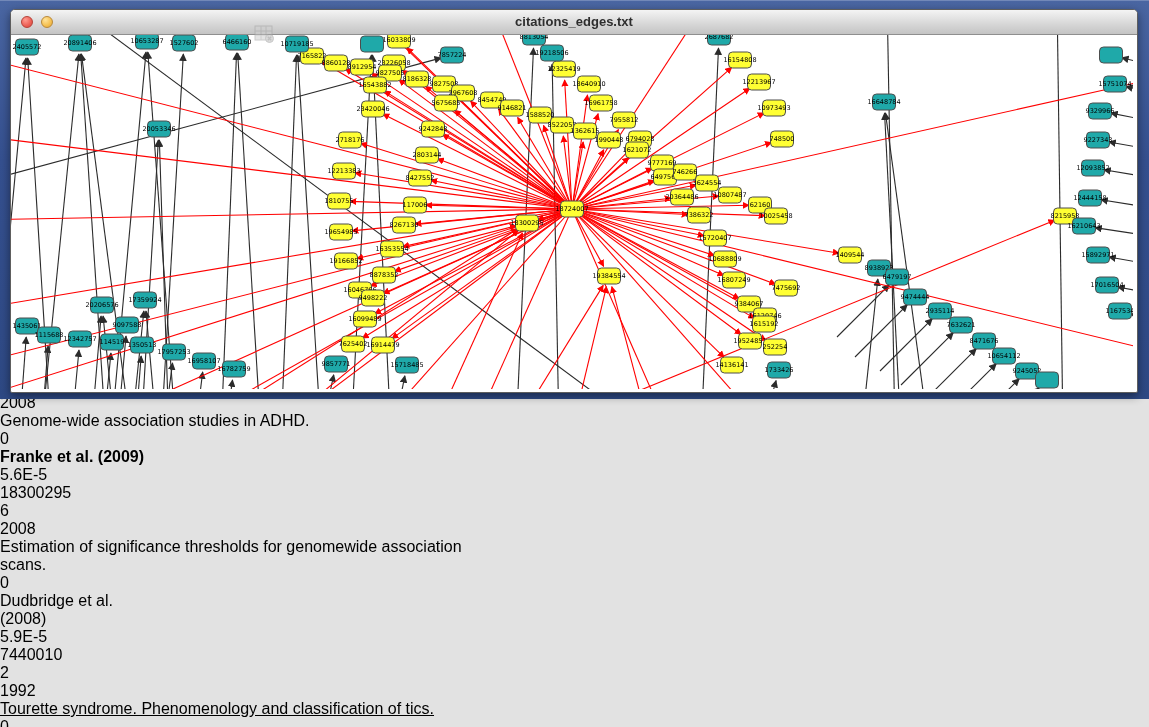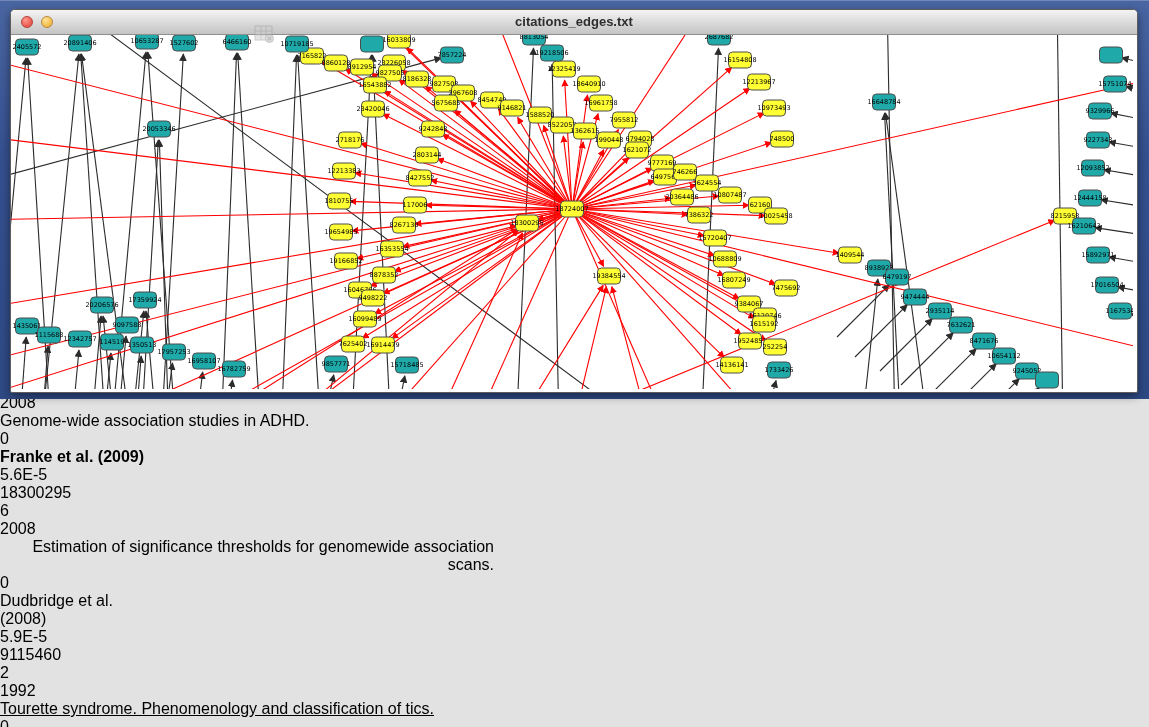--- a/index.html
+++ b/index.html
@@ -790,27 +790,27 @@
             <div class="td" style="width: 76px;">2008</div>
             <div class="td" style="width: 494px;">Genome-wide association studies in ADHD.</div>
             <div class="td" style="width: 74px;">0</div>
             <div class="td" style="width: 150px; font-weight: bold;">Franke et al. (2009)</div>
             <div class="td" style="width: 133px;">5.6E-5</div>
           </div>
           <div class="trow">
             <div class="td" style="width: 88px;">18300295</div>
             <div class="td" style="width: 98px;">6</div>
             <div class="td" style="width: 76px;">2008</div>
-            <div class="td" style="width: 494px; text-align: right;">Estimation of significance thresholds for genomewide association scans.</div>
+            <div class="td" style="width: 494px;">Estimation of significance thresholds for genomewide association scans.</div>
             <div class="td" style="width: 74px;">0</div>
             <div class="td" style="width: 150px;">Dudbridge et al. (2008)</div>
             <div class="td" style="width: 133px;">5.9E-5</div>
           </div>
           <div class="trow">
-            <div class="td" style="width: 88px;">9115460</div>
+            <div class="td" style="width: 88px;">7440010</div>
             <div class="td" style="width: 98px;">2</div>
             <div class="td" style="width: 76px;">1992</div>
             <div class="td" style="width: 494px; text-decoration: underline;">Tourette syndrome. Phenomenology and classification of tics.</div>
             <div class="td" style="width: 74px;">0</div>
           </div>
         </div>
       <div class="vscroll">
         <div class="vthumb"></div>
       </div>
     </div>

